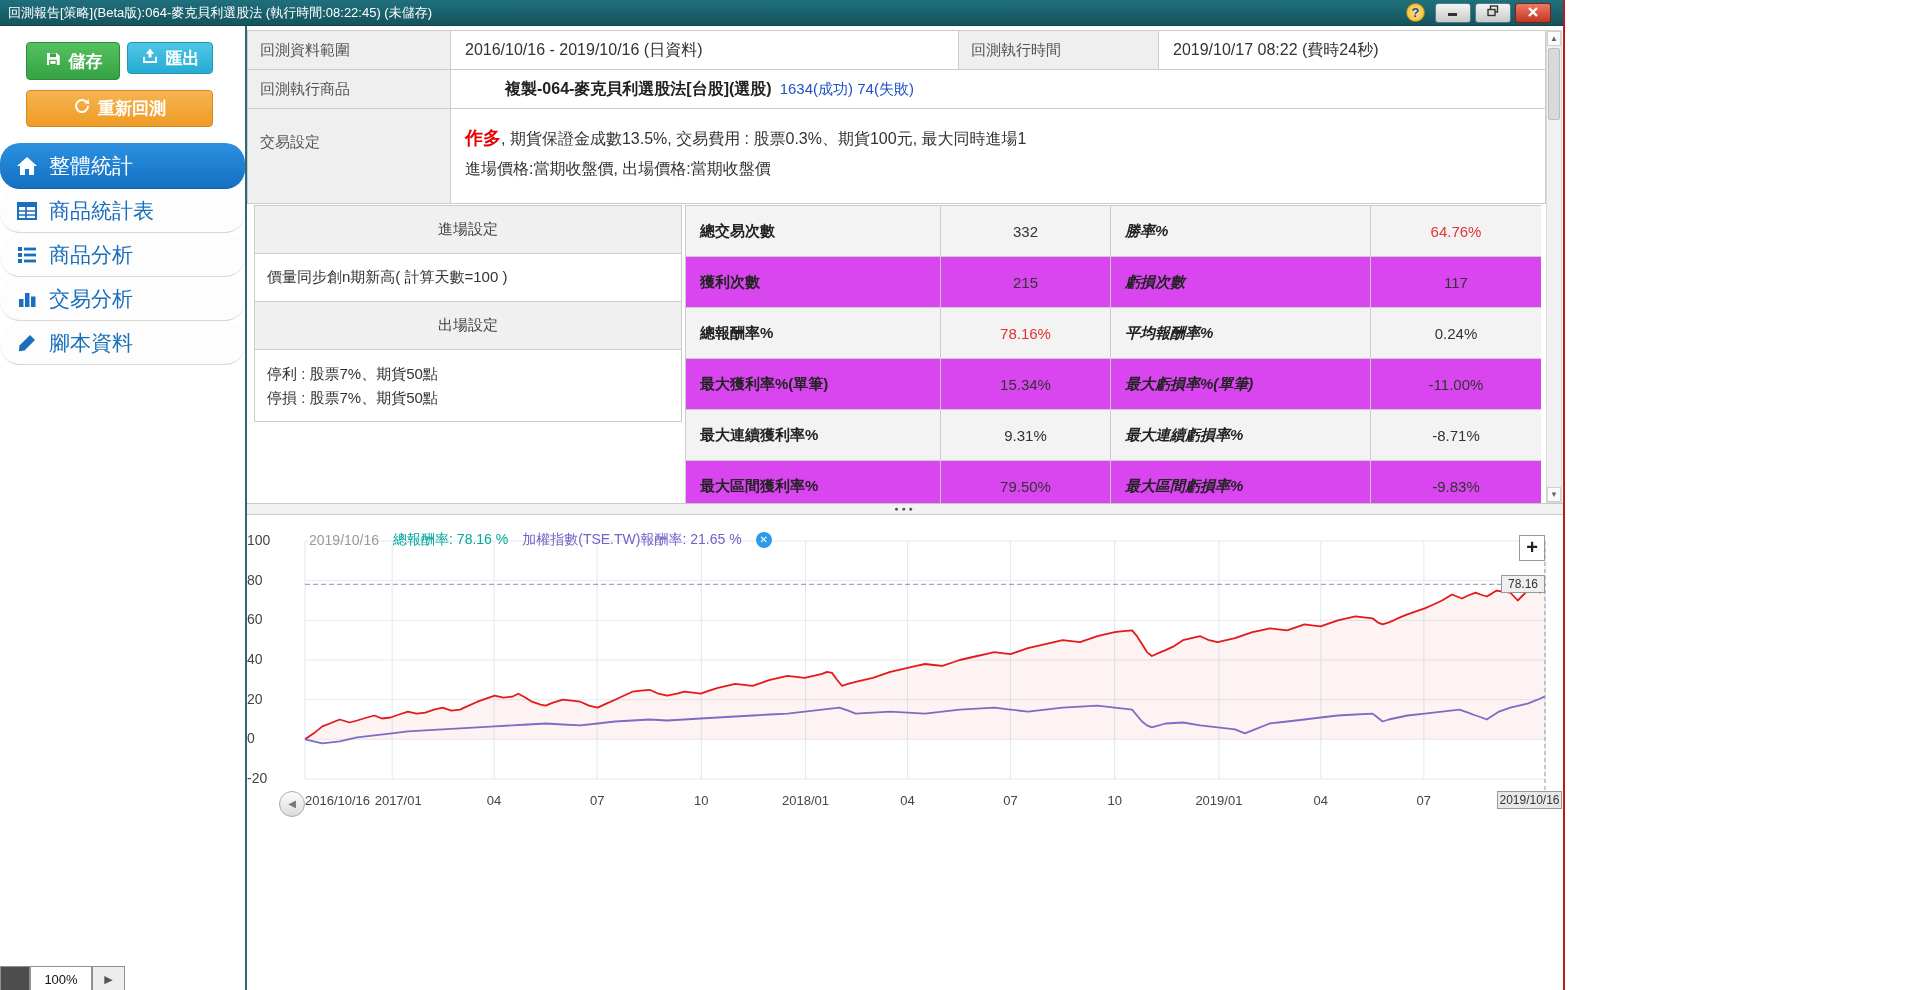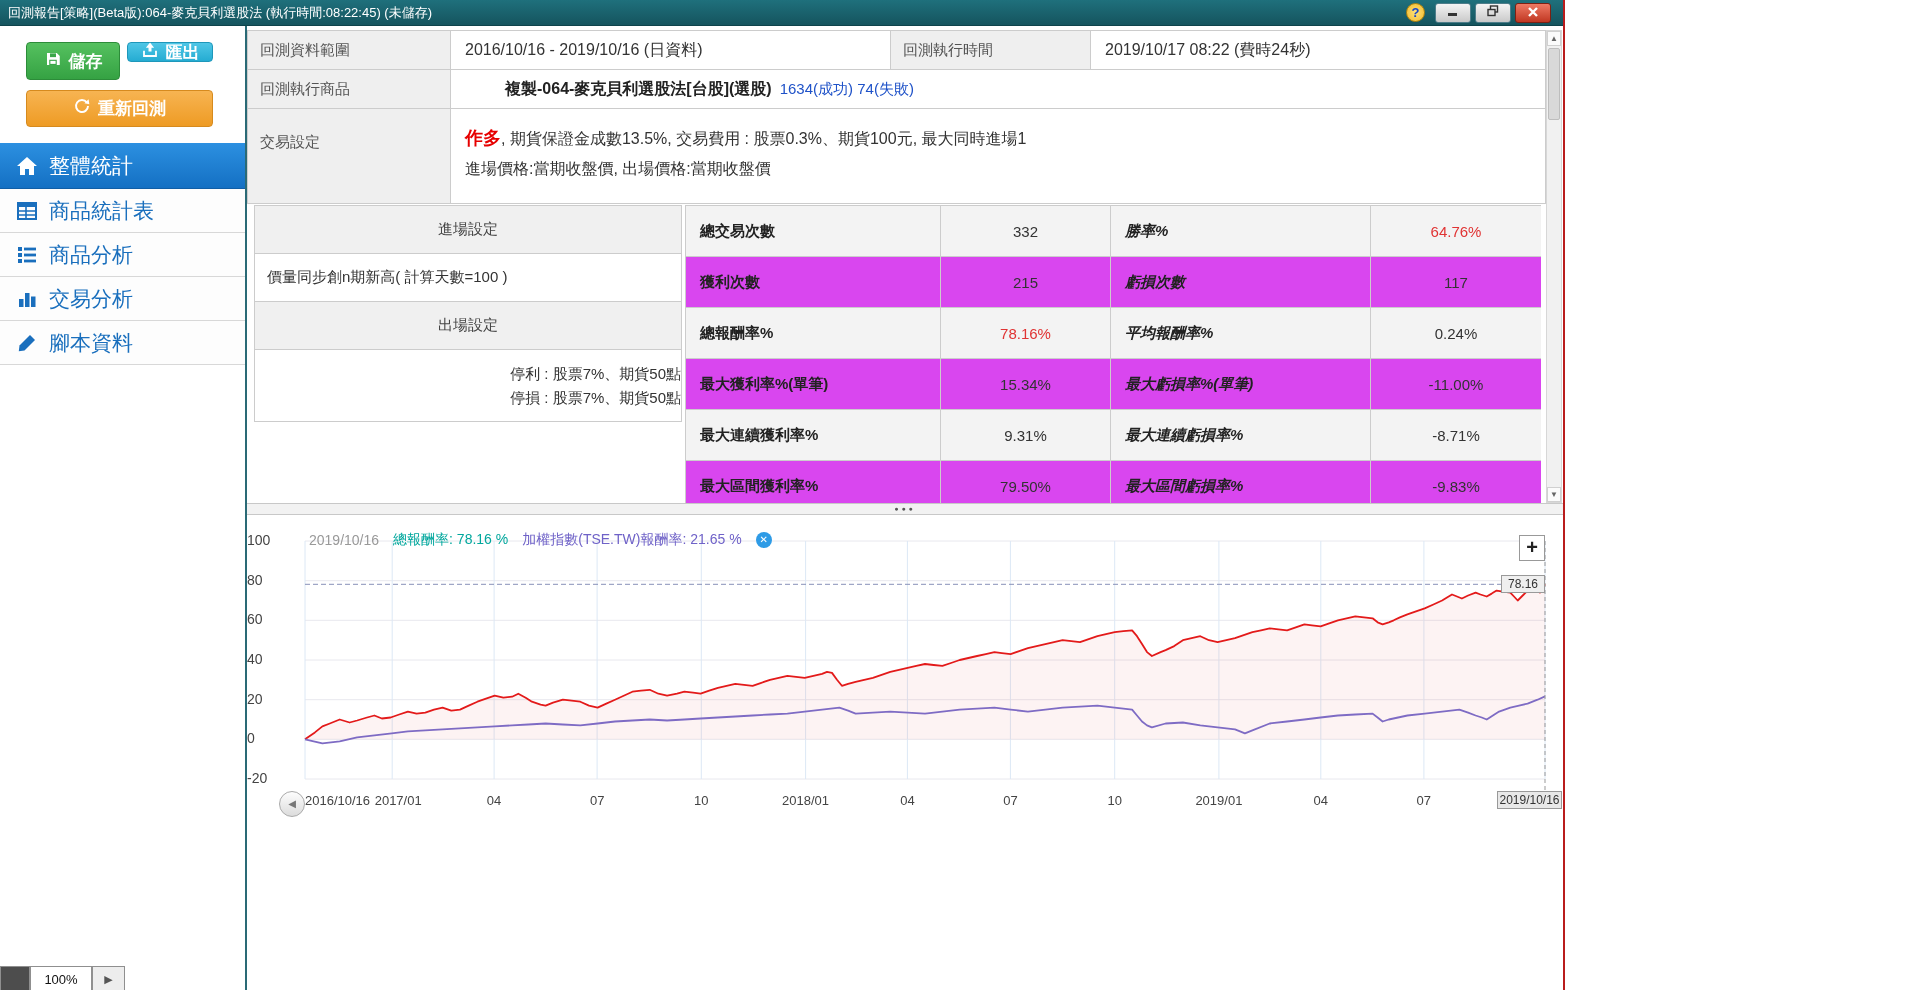--- a/index.html
+++ b/index.html
@@ -18,50 +18,50 @@
 
   
   .app-body { position:absolute; left:0; top:26px; width:100%; height:964px; background:#fff; }
   .sidebar { position:absolute; left:0; top:0; width:245px; height:100%; background:#fff; }
   .side-divider { position:absolute; left:245px; top:0; width:2px; height:100%; background:#2a6a76; }
   .content { position:absolute; left:247px; top:0; width:1316px; height:100%; background:#fff; }
 
   
   .act-btn { position:absolute; border-radius:4px; color:#fff; font-weight:bold; font-size:17px; display:flex; align-items:center; justify-content:center; gap:7px; cursor:pointer; }
   .btn-save   { left:26px; top:16px; width:94px; height:38px; background:linear-gradient(#55c15f,#35a243); border:1px solid #2c8c39; }
-  .btn-export { left:127px; top:16px; width:86px; height:20px; background:linear-gradient(#4fc6e6,#25acd2); border:1px solid #1e97ba; }
+  .btn-export { left:127px; top:16px; width:86px; height:32px; background:linear-gradient(#4fc6e6,#25acd2); border:1px solid #1e97ba; }
   .btn-rerun  { left:26px; top:64px; width:187px; height:37px; background:linear-gradient(#f7b452,#ee9b24); border:1px solid #d68a1e; }
 
   .nav { position:absolute; left:0; top:117px; width:245px; }
-  .nav-item { height:44px; display:flex; align-items:center; padding-left:15px; gap:10px; color:#1a6fbd; font-size:21px; background:#fdfdfd; border-bottom:1px solid #d8d8d8; cursor:pointer; }
+  .nav-item { height:44px; display:flex; align-items:center; padding-left:15px; gap:10px; color:#1a6fbd; font-size:21px; background:#fdfdfd; border-bottom:1px solid #d8d8d8; cursor:pointer;border-radius:20px; }
   .nav-item.active { background:linear-gradient(#2c90e1,#1470c3); color:#fff; border-bottom:1px solid #105ea6; height:46px; }
   .nav-item .ic { display:flex; align-items:center; }
 
   
   .info-table { position:absolute; left:0; top:4px; width:1299px; border:1px solid #cccccc; border-bottom:none; font-size:15px; }
   .irow { display:flex; border-bottom:1px solid #cccccc; }
   .icell { border-right:1px solid #cccccc; display:flex; align-items:center; }
   .icell:last-child { border-right:none; }
   .ilabel { background:#efefef; color:#555; padding-left:12px; }
   .ivalue { background:#fff; color:#333; padding-left:14px; font-size:16px; }
   .r1 { height:39px; }
   .r2 { height:39px; }
   .r3 { height:95px; }
   .w-label { width:203px; flex:none; }
-  .w-val1 { width:440px; flex:none; }
+  .w-val1 { width:508px; flex:none; }
   .w-label2 { width:200px; flex:none; }
   .grow { flex:1; }
   .top-align { align-items:flex-start; padding-top:24px; }
   .product-name { font-weight:bold; color:#222;margin-left:40px; }
   .link-blue { color:#1f52c8; margin-left:8px; font-size:15px; cursor:pointer; }
   .trade-block { display:block; padding-top:14px; line-height:30px; }
   .dir-red { color:#e60000; font-weight:bold; font-size:18px; }
 
   
-  .settings-table { position:absolute; left:7px; top:179px; width:428px; border:1px solid #cccccc; border-bottom:none; font-size:15px; color:#333;text-align:right; }
+  .settings-table { position:absolute; left:7px; top:179px; width:428px; border:1px solid #cccccc; border-bottom:none; font-size:15px; color:#333; }
   .set-row { border-bottom:1px solid #cccccc; display:flex; align-items:center; }
   .set-head { background:#f0f0f0; justify-content:center; color:#444; height:48px; }
   .set-body { background:#fff; padding-left:12px; height:48px; }
   .set-body.two-line { height:72px; display:block; padding-top:12px; line-height:24px; }
 
   
   .stats-grid { position:absolute; left:438px; top:179px; width:856px; height:298px; overflow:hidden; border-top:1px solid #cccccc; border-left:1px solid #cccccc; font-size:15px; }
   .srow { display:flex; height:51px; background:#d946ef; }
   .srow.gray { background:#f3f3f3; }
   .scell { border-right:1px solid #cccccc; border-bottom:1px solid #cccccc; display:flex; align-items:center; height:51px; }

